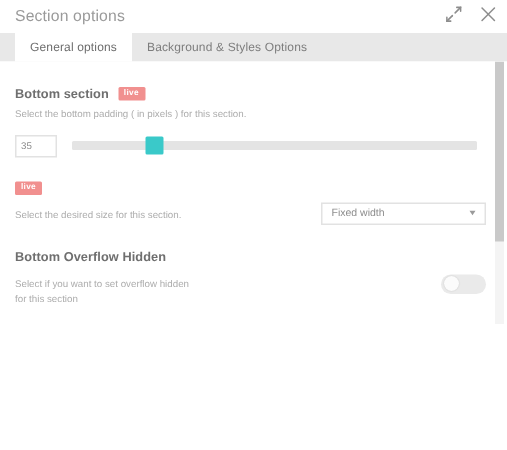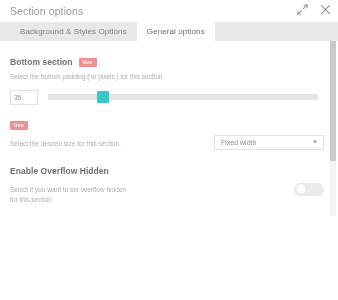--- a/index.html
+++ b/index.html
@@ -305,25 +305,25 @@
       <span class="hdr-icon">
         <svg viewBox="0 0 12 12" fill="none" stroke="currentColor" stroke-width="1.1" stroke-linecap="round">
           <path d="M1.5 1.5L10.5 10.5"></path>
             <path d="M10.5 1.5L1.5 10.5"></path>
         </svg>
       </span>
     </div>
   </div>
 
   <div class="tabs-bar">
+    <div class="tab active">
+      <span>General options</span>
+    </div>
     <div class="tab">
       <span>Background &amp; Styles Options</span>
-    </div>
-    <div class="tab active">
-      <span>General options</span>
     </div>
   </div>
 
   <div class="modal-body">
     <div class="scroll-inner">
 
 
       <div class="divider-space"></div>
 
       <div class="field">
@@ -352,21 +352,21 @@
             <span class="select-value">Fixed width</span>
             <span class="select-arrow"></span>
           </div>
         </div>
       </div>
 
       <div class="divider-space"></div>
 
       <div class="field">
         <div class="field-head">
-          <span class="field-label">Enable Overflow Hidden</span>
+          <span class="field-label">Bottom Overflow Hidden</span>
         </div>
         <div class="inline-row">
           <div class="inline-desc">Select if you want to set overflow hidden for this section</div>
           <div class="toggle">
             <div class="toggle-knob"></div>
           </div>
         </div>
       </div>
 
       <div class="divider-space"></div>

